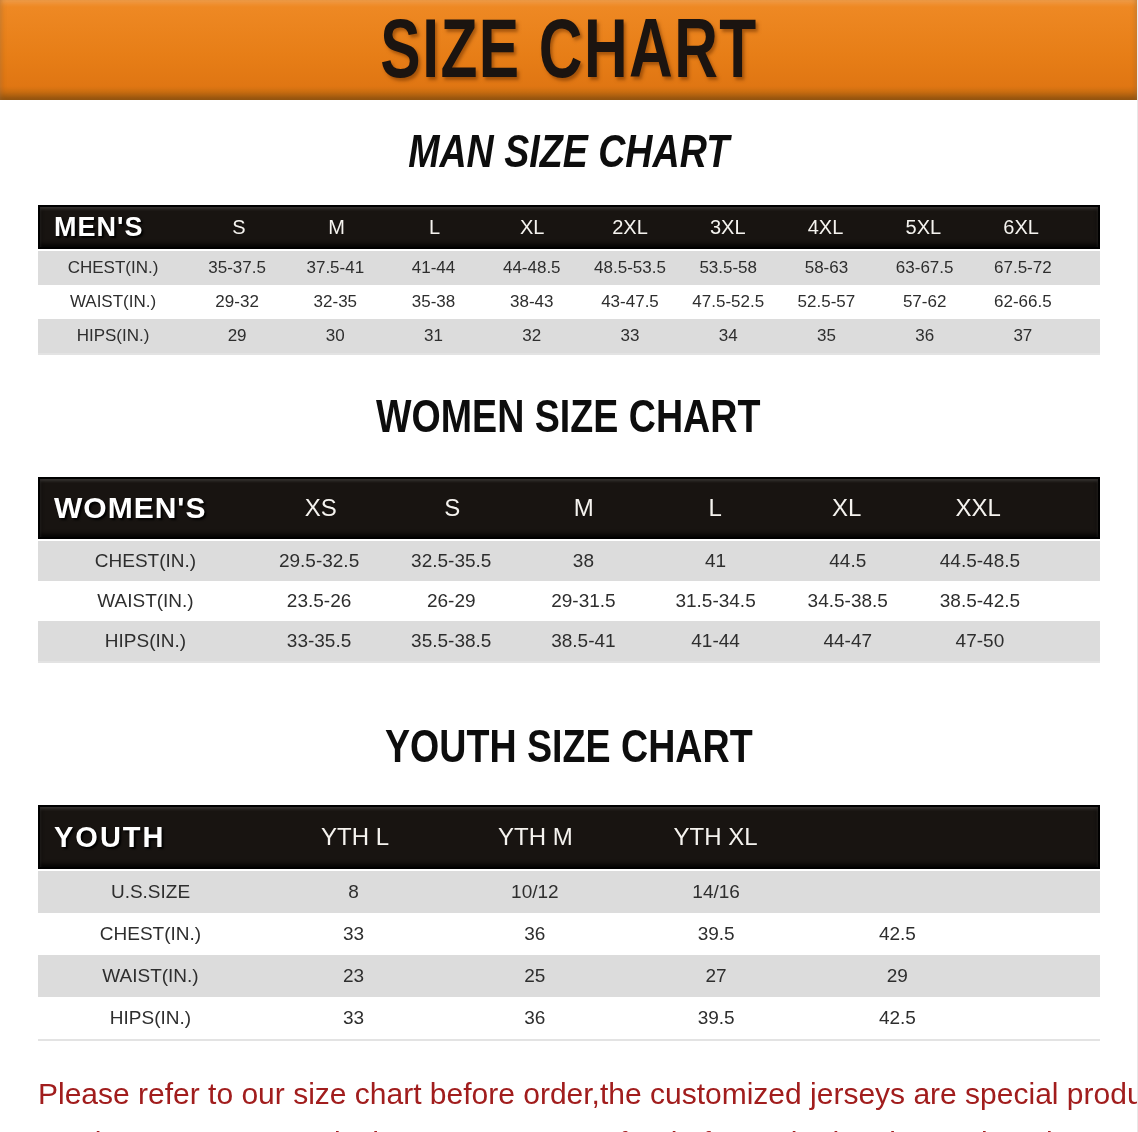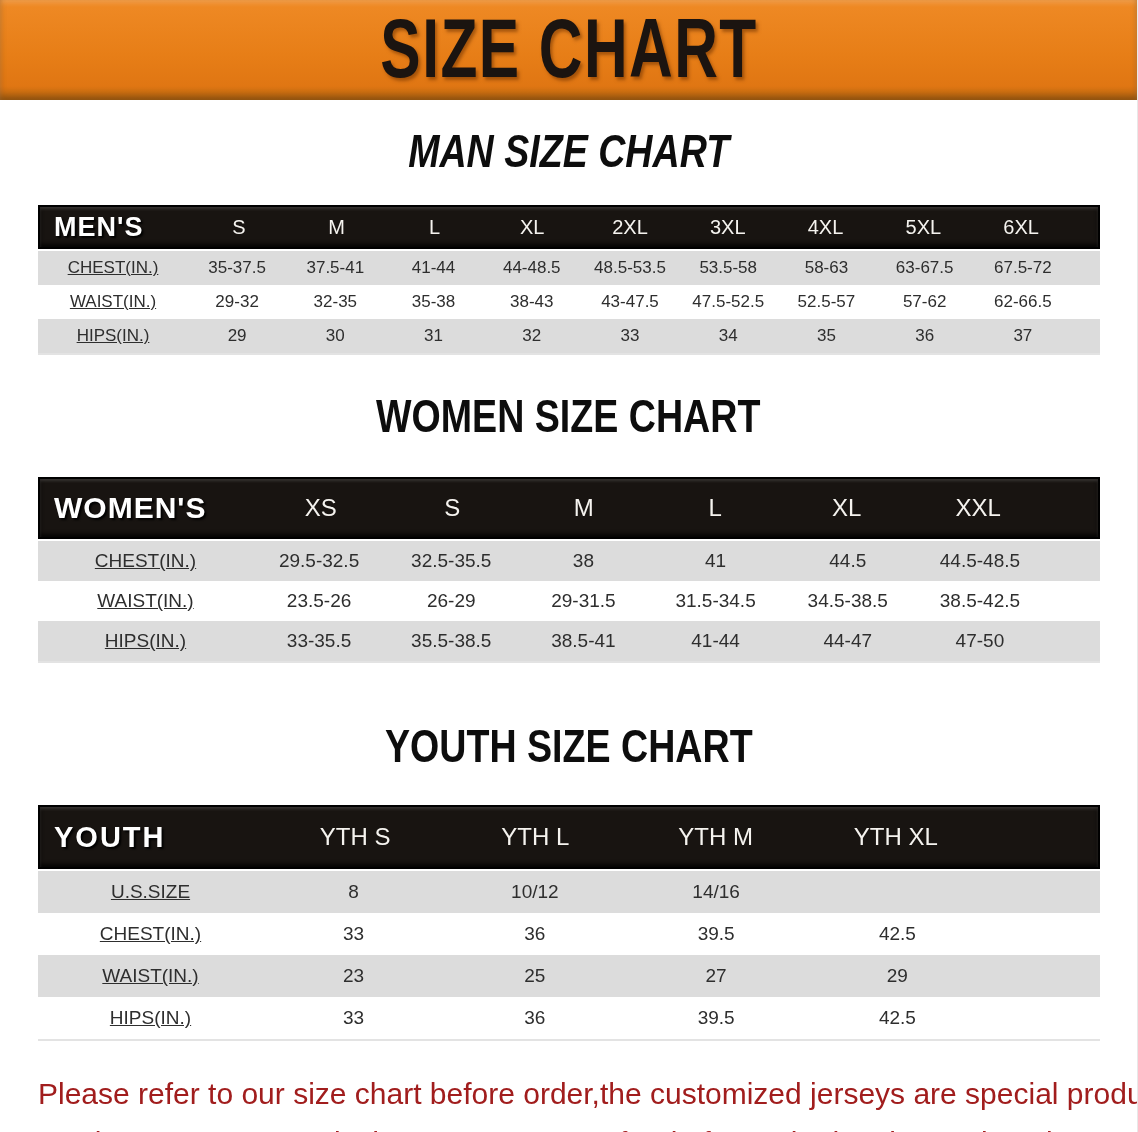--- a/index.html
+++ b/index.html
@@ -63,21 +63,21 @@
   .women .group { font-size: 30px; }
   .youth .thead { height: 64px; font-size: 24px; }
   .youth .group { font-size: 29px; letter-spacing: 2px; }
 
   .tbody { margin-top: 2px; border-bottom: 2px solid #e3e3e3; }
   .trow  { color: #2e2e2e; }
   .trow.gray { background: #dcdcdc; }
   .men   .trow { height: 34px; font-size: 17px; }
   .women .trow { height: 40px; font-size: 19px; }
   .youth .trow { height: 42px; font-size: 19px; }
-  .rlabel { font-weight: normal; text-decoration: underline; }
+  .rlabel { font-weight: normal; }
 
   
   .note {
     margin: 28px 38px 0;
     color: #a11d1d; font-size: 30px; line-height: 49px;
     white-space: nowrap;
   }
 </style>
 </head>
 <body>
@@ -188,21 +188,20 @@
   </div>
 </div>
 
 <div class="section-heading mt-youth">
   <span class="condensed">YOUTH SIZE CHART</span>
 </div>
 
 <div class="size-table youth mt-table-youth">
   <div class="thead youth-grid">
     <div class="group">YOUTH</div>
-    <div class="col">YTH S</div>
     <div class="col">YTH L</div>
     <div class="col">YTH M</div>
     <div class="col">YTH XL</div>
   </div>
   <div class="tbody">
     <div class="trow youth-grid gray">
       <div class="rlabel">U.S.SIZE</div>
       <div class="cell">8</div>
       <div class="cell">10/12</div>
       <div class="cell">14/16</div>

